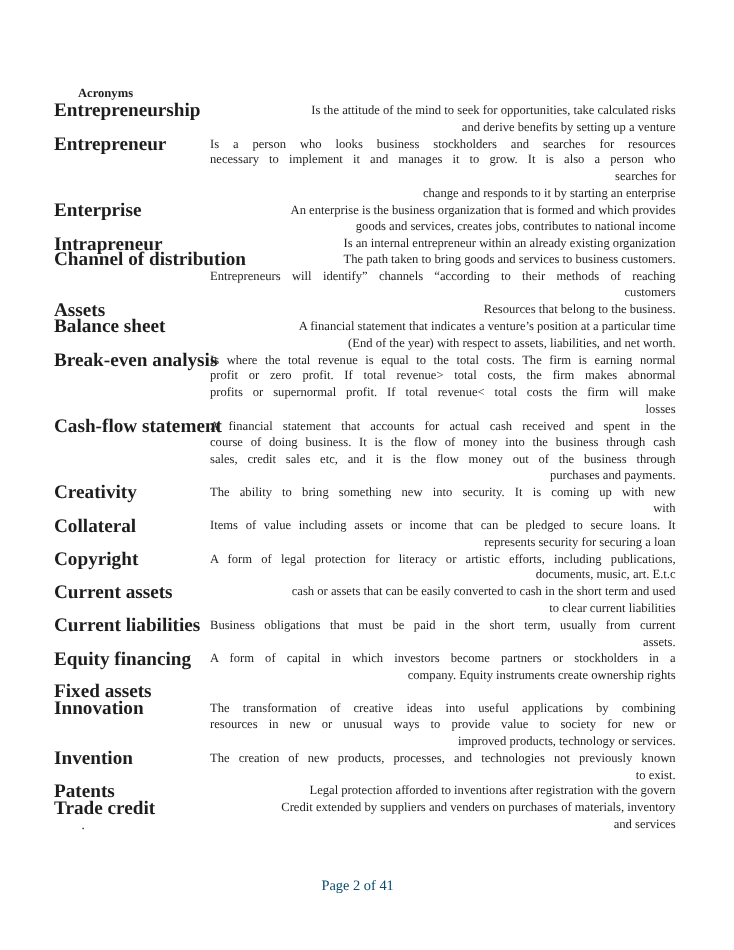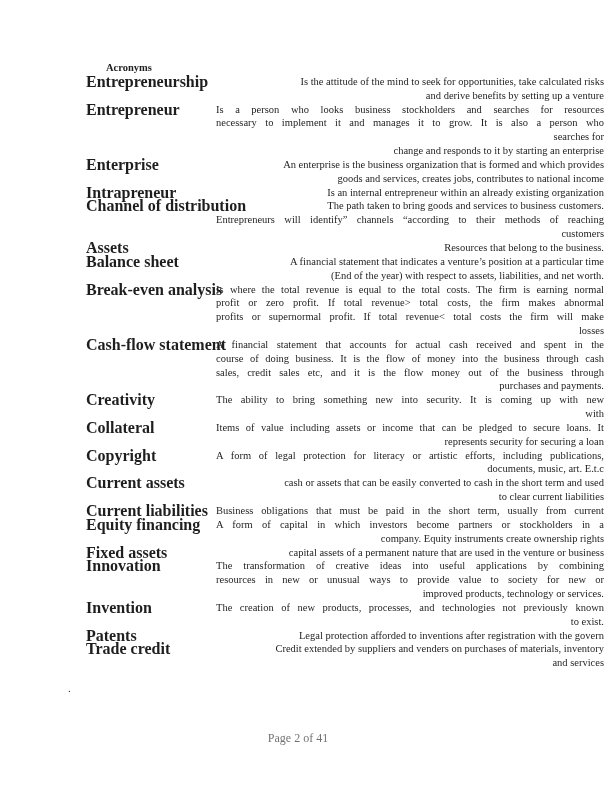--- a/index.html
+++ b/index.html
@@ -15,24 +15,23 @@
     overflow: hidden;
   }
   .sheet {
     position: relative;
     width: 612px;
     height: 792px;
     background: #ffffff;
   }
   .content {
     position: absolute;
-    top: 61px;
+    top: 72px;
     left: 45px;
     width: 522px;
-    margin-left: 41px;
   }
   .heading {
     font-weight: bold;
     font-size: 10.5px;
     line-height: 13.85px;
     padding-left: 20px;
     white-space: nowrap;
   }
   .row {
     display: flex;
@@ -69,21 +68,21 @@
     line-height: 13.85px;
   }
   .footer {
     position: absolute;
     top: 731px;
     left: 0;
     width: 596px; 
     text-align: center;
     font-size: 12px;
     line-height: 14px;
-    color: #737373;
+    color: #0c4a6e;
   }
 </style>
 </head>
 <body>
 
 <div class="sheet">
   <div class="content">
     <div class="heading">Acronyms</div>
     <div id="glossary">
   <div class="row">
@@ -192,36 +191,34 @@
     <div class="def">
             <div class="ln">cash or assets that can be easily converted to cash in the short term and used</div>
             <div class="ln">to clear current liabilities</div>
           </div>
   </div>
 
   <div class="row">
     <div class="term">Current liabilities</div>
     <div class="def">
             <div class="ln j">Business obligations that must be paid in the short term, usually from current</div>
+            <div class="ln">assets.</div>
           </div>
   </div>
 
   <div class="row">
     <div class="term">Equity financing</div>
     <div class="def">
             <div class="ln j">A form of capital in which investors become partners or stockholders in a</div>
             <div class="ln">company. Equity instruments create ownership rights</div>
           </div>
   </div>
 
   <div class="row">
     <div class="term">Fixed assets</div>
-    <div class="def">
-            <div class="ln">capital assets of a permanent nature that are used in the venture or business</div>
-          </div>
   </div>
 
   <div class="row">
     <div class="term">Innovation</div>
     <div class="def">
             <div class="ln j">The transformation of creative ideas into useful applications by combining</div>
             <div class="ln j">resources in new or unusual ways to provide value to society for new or</div>
             <div class="ln">improved products, technology or services.</div>
           </div>
   </div>

